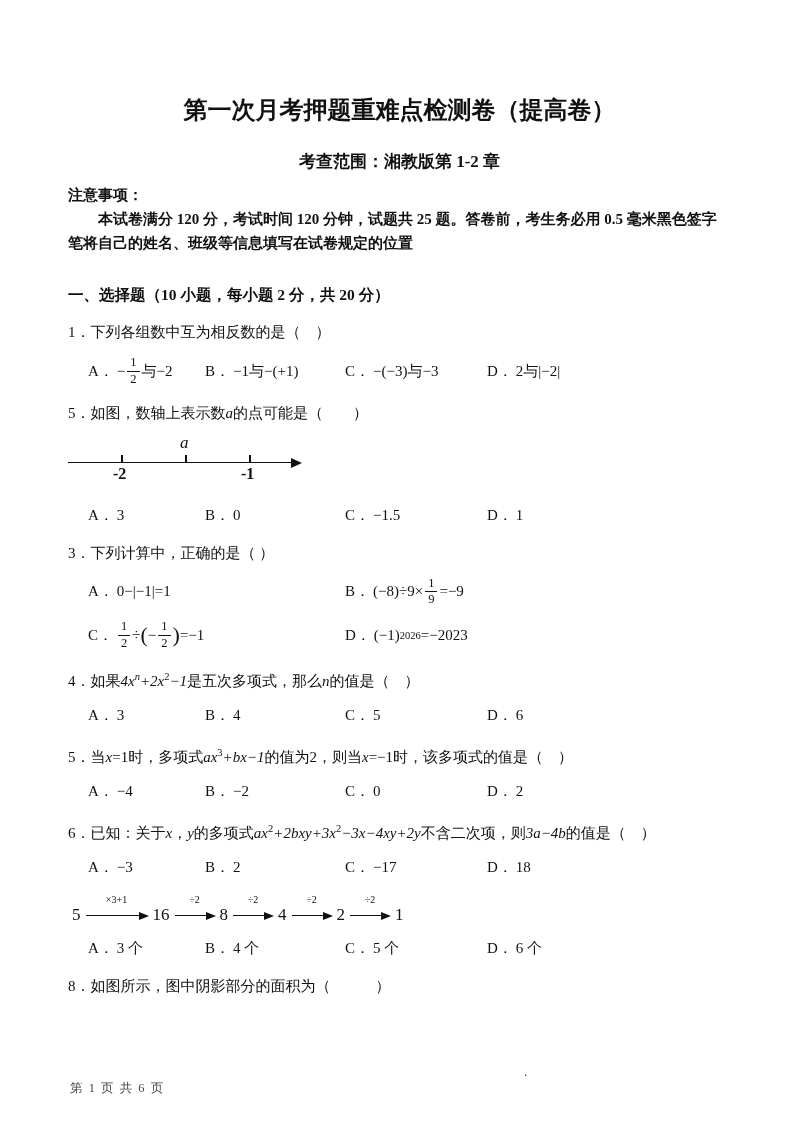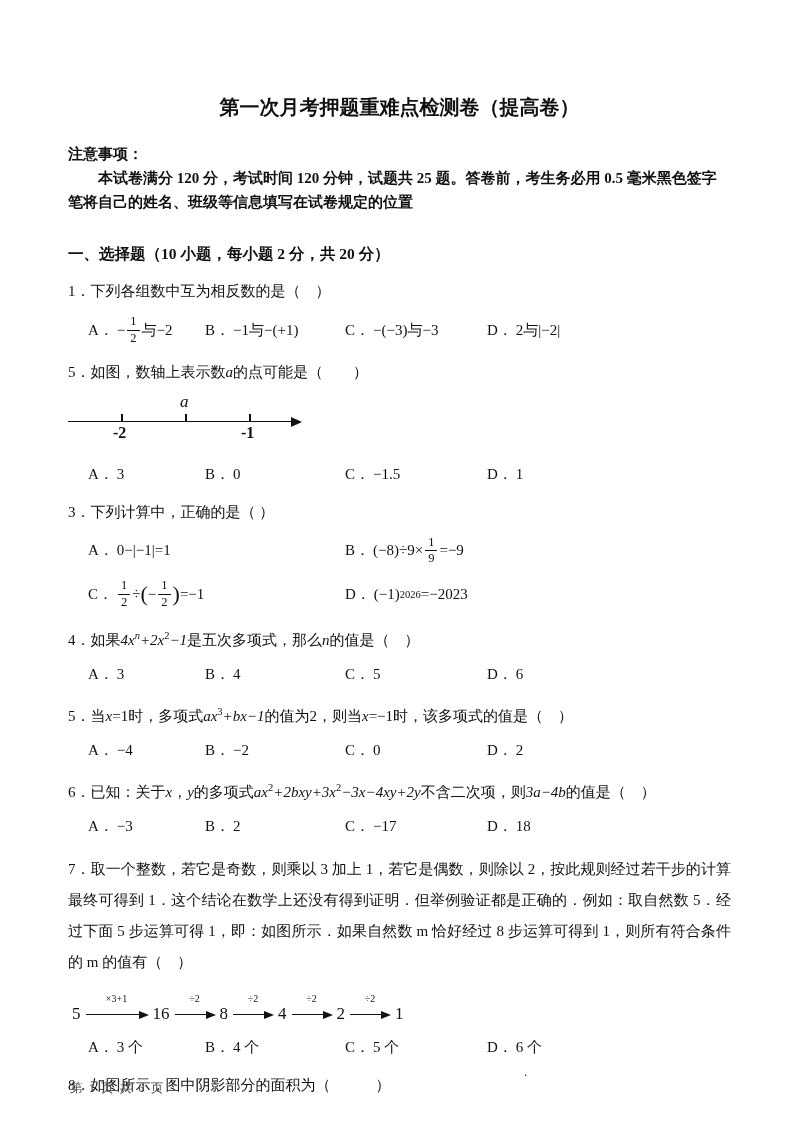--- a/index.html
+++ b/index.html
@@ -1,21 +1,21 @@
 <!DOCTYPE html>
 <html><head>
 <meta charset="utf-8">
 <style>
   html,body{margin:0;padding:0;background:#e8e8e8;}
   .page{
     position:relative;width:793px;height:1122px;margin:0 auto;background:#ffffff;
     font-family:"Liberation Serif","DejaVu Serif",serif;color:#111;overflow:hidden;
   }
   .content{position:absolute;left:68px;right:62px;top:94px;}
-  .title{font-size:20px;font-weight:bold;text-align:center;margin:0 0 24px;}
+  .title{font-size:24px;font-weight:bold;text-align:center;margin:0 0 24px;}
   .subtitle{font-size:17px;font-weight:bold;text-align:center;margin:0 0 13px;}
   .notice-h{font-size:15px;font-weight:bold;}
   .notice-p{font-size:15px;font-weight:bold;text-indent:2em;line-height:24px;margin:2px 0 0;}
   .sec-h{font-size:15.5px;font-weight:bold;margin:30px 0 0;}
   .stem{font-size:15px;margin:15px 0 0;line-height:22px;}
   .m{font-style:italic;}
   sup{font-size:10.5px;font-style:italic;}
   sup.rn{font-style:normal;}
   .opts{display:flex;align-items:center;padding-left:20px;margin-top:13px;font-size:15px;min-height:22px;}
   .opt{display:flex;align-items:center;}
@@ -48,20 +48,21 @@
   .footer{position:absolute;left:70px;top:1068px;font-size:12.5px;color:#444;letter-spacing:1.5px;margin-top:12px;}
   .stray-dot{position:absolute;left:524px;top:1064px;font-size:13px;color:#333;}
 </style>
 </head>
 <body>
 
 <div class="page">
   <div class="content">
 
     <h1 class="title">第一次月考押题重难点检测卷（提高卷）</h1>
+    <h2 class="subtitle">考查范围：湘教版第 1-2 章</h2>
 
     <div class="notice-h">注意事项：</div>
     <p class="notice-p">本试卷满分 120 分，考试时间 120 分钟，试题共 25 题。答卷前，考生务必用 0.5 毫米黑色签字笔将自己的姓名、班级等信息填写在试卷规定的位置</p>
 
     <div class="sec-h">一、选择题（10 小题，每小题 2 分，共 20 分）</div>
 
     <div class="stem">1．下列各组数中互为相反数的是（　）</div>
     <div class="opts">
       <span class="opt c1">
         <span class="olabel">A．</span>
@@ -218,21 +219,20 @@
       <span class="opt c3">
           <span class="olabel">C．</span>
           <span>−17</span>
         </span>
       <span class="opt c4">
           <span class="olabel">D．</span>
           <span>18</span>
         </span>
     </div>
 
-    <p class="q7p">7．取一个整数，若它是奇数，则乘以 3 加上 1，若它是偶数，则除以 2，按此规则经过若干步的计算最终可得到 1．这个结论在数学上还没有得到证明．但举例验证都是正确的．例如：取自然数 5．经过下面 5 步运算可得 1，即：如图所示．如果自然数 m 恰好经过 8 步运算可得到 1，则所有符合条件的 m 的值有（　）</p>
     <div class="chain">
       <span class="cnum">5</span>
       <span class="arrow aw1">
           <span class="alabel">×3+1</span>
         </span>
       <span class="cnum">16</span>
       <span class="arrow aw2">
           <span class="alabel">÷2</span>
         </span>
       <span class="cnum">8</span>

